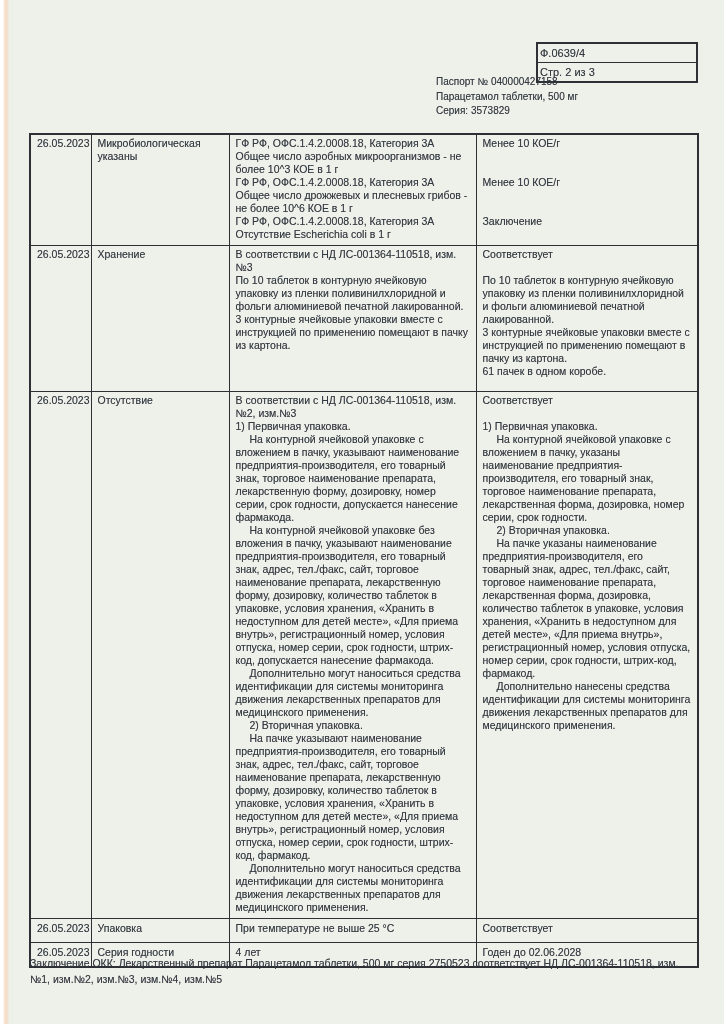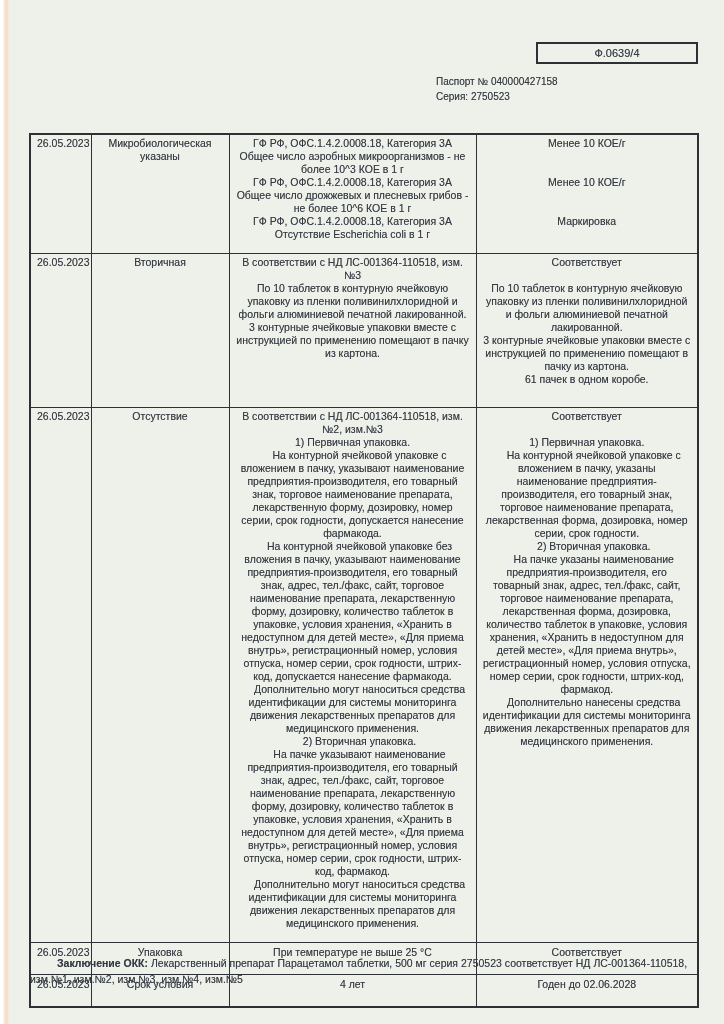--- a/index.html
+++ b/index.html
@@ -19,73 +19,75 @@
     position:absolute;left:0;top:0;width:9px;height:1024px;
     background:linear-gradient(90deg,#ffffff 0%,#ffffff 30%,#f6dfcb 55%,#f3ddc9 80%,#eef0ea 100%);
   }
   
   .form-box{
     position:absolute;left:536px;top:42px;width:158px;
     border:2px solid #2d3035;
   }
   .form-box .cell{
     height:16px;padding:1px 2px 1px 2px;
-    text-align:center;font-size:11px;line-height:16px;
+    font-size:11px;line-height:16px;
   }
   .form-box .cell + .cell{border-top:1.4px solid #2d3035;}
   
   .passport-block{
     position:absolute;left:436px;top:75px;width:260px;
     font-size:10px;line-height:13.5px;
   }
   .passport-block div{margin:0 0 1px 0;}
   
   .main-table{
     position:absolute;left:29px;top:133px;width:668px;
     border-collapse:collapse;table-layout:fixed;
     border:2px solid #2d3035;
   }
   .main-table td{
     border:1.4px solid #2d3035;
     vertical-align:top;
-    padding:2px 6px 12px 6px;
-    font-size:10.5px;line-height:13px;text-align:center;
+    padding:2px 6px 4px 6px;
+    font-size:10.5px;line-height:13px;
   }
   .col-date{width:61px;}
   .col-param{width:138px;}
   .col-req{width:247px;}
   .col-res{width:222px;}
   .main-table tr:nth-child(1) td{height:99px;}
   .main-table tr:nth-child(2) td{height:139px;}
   .main-table tr:nth-child(3) td{height:513px;}
   .main-table tr:nth-child(4) td{height:16px;padding-top:3px;}
   .main-table tr:nth-child(5) td{height:16px;padding-top:3px;}
   .cellp{margin:0;}
   .cellp.indent{text-indent:14px;}
   
   .conclusion{
     position:absolute;left:30px;top:955px;width:662px;
     font-size:10.5px;line-height:16px;
   }
-  .conclusion b{font-weight:bold;margin-left:27px;}
+  .conclusion b{font-weight:normal;}
 </style>
 </head>
 <body>
 
 <div class="scan-page">
 
   <div class="edge-strip"></div>
 
   <div class="form-box">
     <div class="cell">Ф.0639/4</div>
+    <div class="cell">Стр. 2 из 3</div>
   </div>
 
   <div class="passport-block">
     <div>Паспорт № 040000427158</div>
-    <div>Серия: 2750523</div>
+    <div>Парацетамол таблетки, 500 мг</div>
+    <div>Серия: 3573829</div>
   </div>
 
   <table class="main-table">
     <colgroup>
       <col class="col-date">
         <col class="col-param">
         <col class="col-req">
         <col class="col-res">
     </colgroup>
     <tbody>
@@ -104,29 +106,29 @@
             <p class="cellp">ГФ РФ, ОФС.1.4.2.0008.18, Категория 3А</p>
             <p class="cellp">Отсутствие  Escherichia coli  в 1 г</p>
           </td>
           <td>
             <p class="cellp">Менее 10 КОЕ/г</p>
             <p class="cellp">&nbsp;</p>
             <p class="cellp">&nbsp;</p>
             <p class="cellp">Менее 10 КОЕ/г</p>
             <p class="cellp">&nbsp;</p>
             <p class="cellp">&nbsp;</p>
-            <p class="cellp">Маркировка</p>
-          </td>
-        </tr>
-        <tr>
-          <td>
-            <p class="cellp">26.05.2023</p>
-          </td>
-          <td>
-            <p class="cellp">Вторичная</p>
+            <p class="cellp">Заключение</p>
+          </td>
+        </tr>
+        <tr>
+          <td>
+            <p class="cellp">26.05.2023</p>
+          </td>
+          <td>
+            <p class="cellp">Хранение</p>
           </td>
           <td>
             <p class="cellp">В соответствии с НД ЛС-001364-110518, изм.№3</p>
             <p class="cellp">По 10 таблеток в контурную ячейковую упаковку из пленки поливинилхлоридной и фольги алюминиевой печатной лакированной.</p>
             <p class="cellp">3 контурные ячейковые упаковки вместе с инструкцией по применению помещают в пачку из картона.</p>
           </td>
           <td>
             <p class="cellp">Соответствует</p>
             <p class="cellp">&nbsp;</p>
             <p class="cellp">По 10 таблеток в контурную ячейковую упаковку из пленки поливинилхлоридной и фольги алюминиевой печатной лакированной.</p>
@@ -173,21 +175,21 @@
           </td>
           <td>
             <p class="cellp">Соответствует</p>
           </td>
         </tr>
         <tr>
           <td>
             <p class="cellp">26.05.2023</p>
           </td>
           <td>
-            <p class="cellp">Срок условия</p>
+            <p class="cellp">Серия годности</p>
           </td>
           <td>
             <p class="cellp">4 лет</p>
           </td>
           <td>
             <p class="cellp">Годен до  02.06.2028</p>
           </td>
         </tr>
       </tbody>
   </table>

